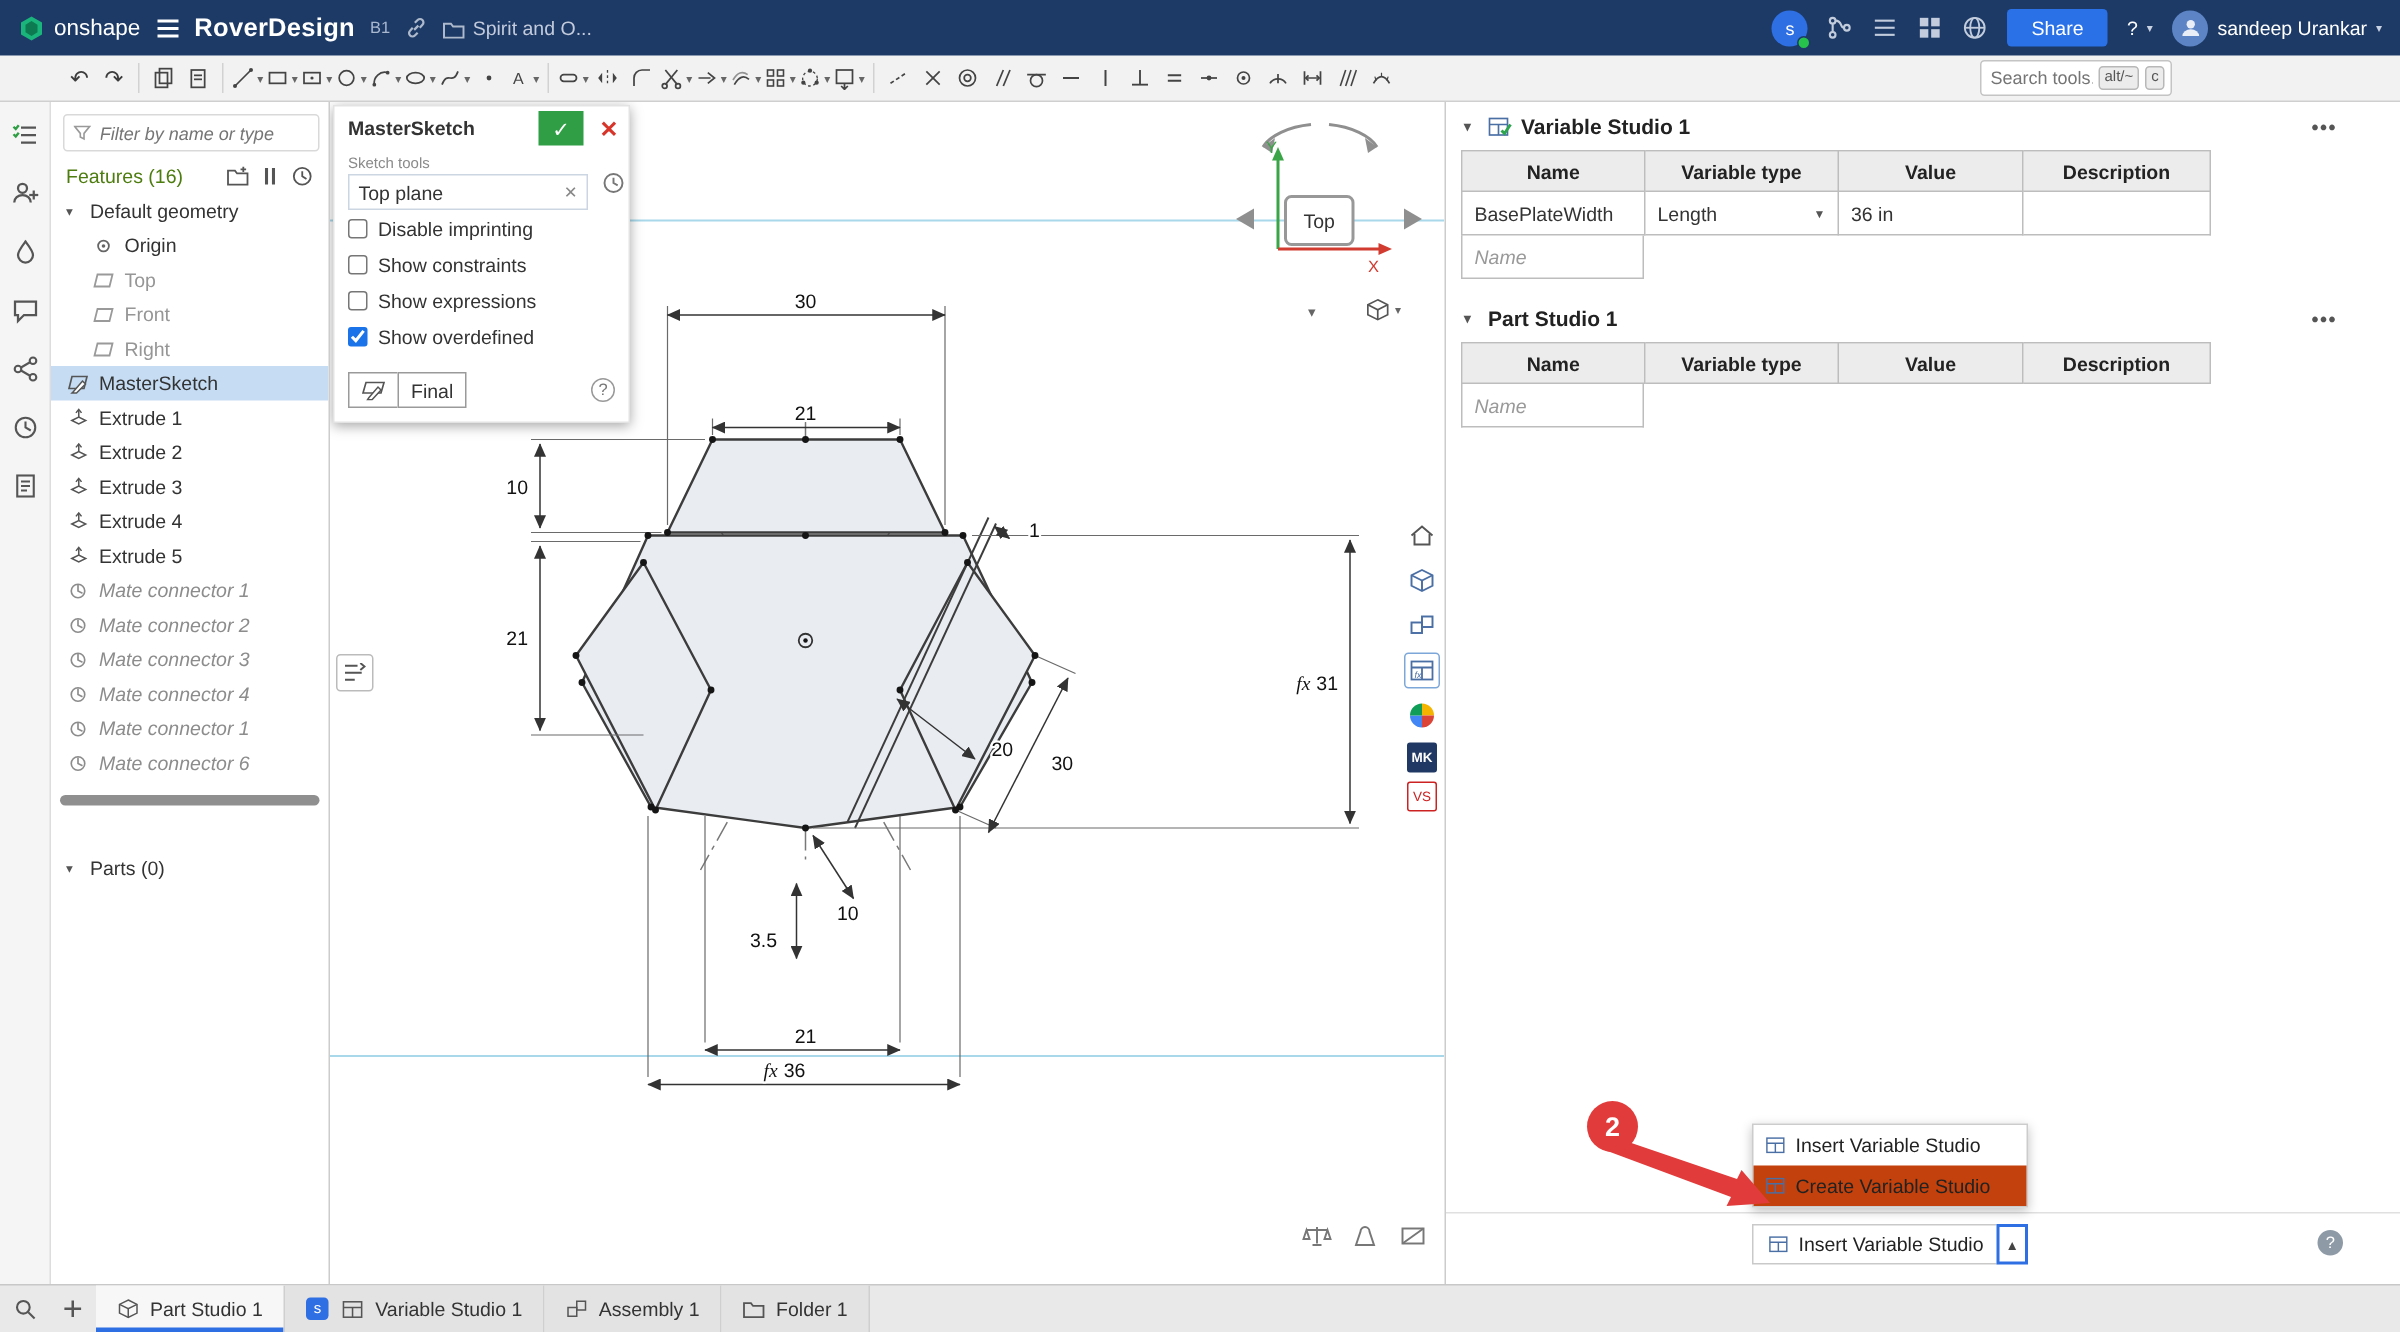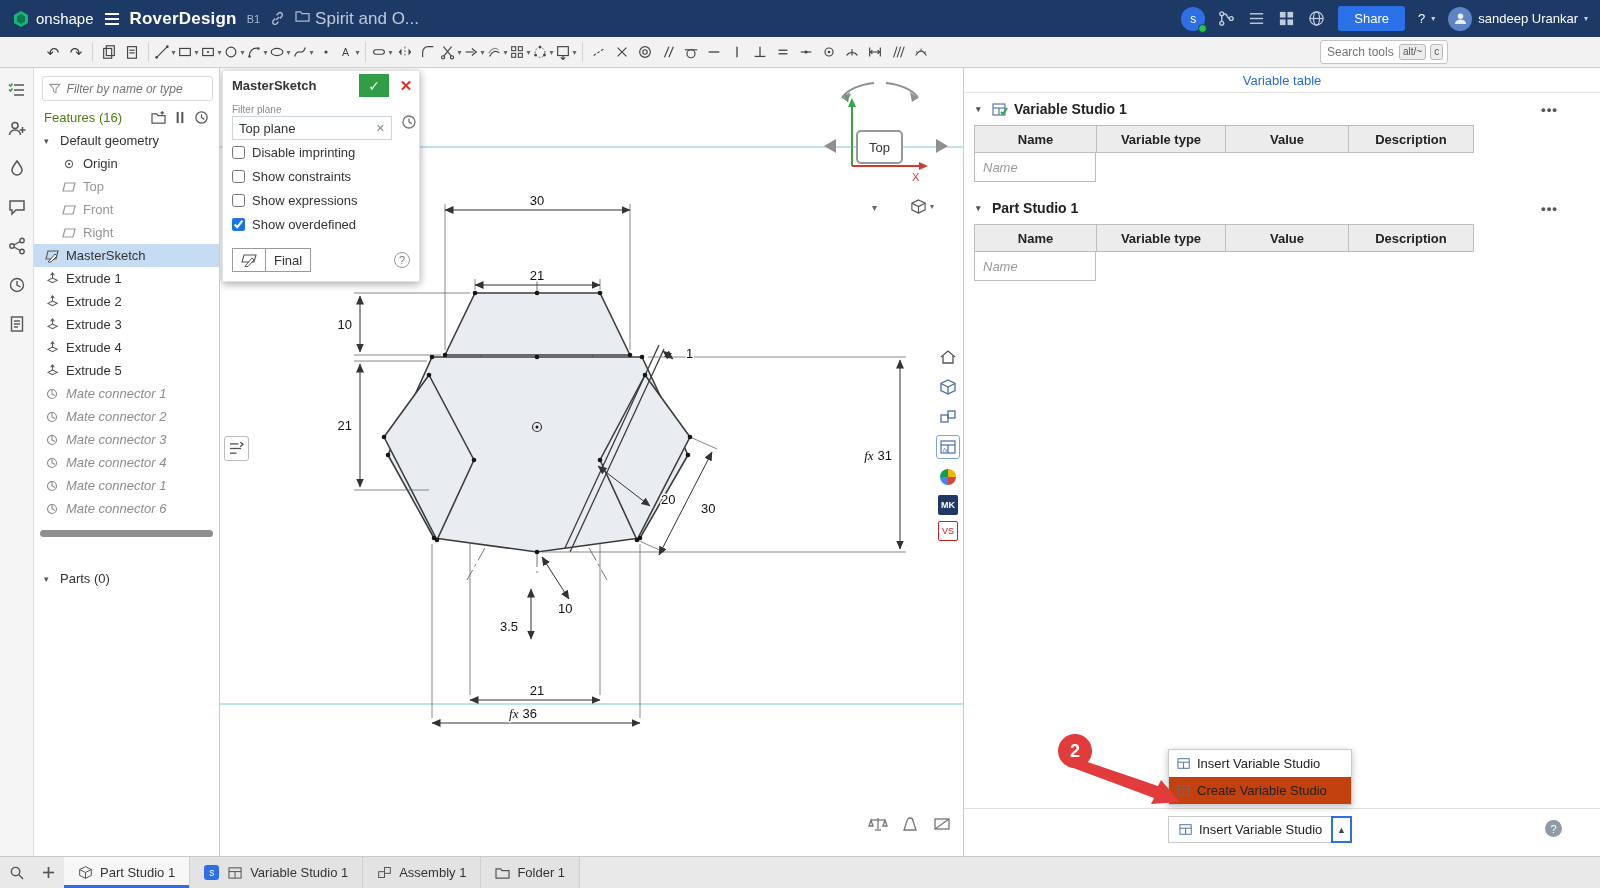--- a/index.html
+++ b/index.html
@@ -6,21 +6,21 @@
   html,body{width:1600px;height:888px;overflow:hidden}
   body{font-family:"Liberation Sans",sans-serif;font-size:13px;color:#333;background:#fff;position:relative}
   button{font-family:inherit;border:none;background:none;padding:0;cursor:pointer;color:inherit}
   svg{display:block}
 
   
   .header{position:absolute;top:0;left:0;right:0;height:37px;background:#1d3a66;display:flex;align-items:center;gap:10px;padding:0 12px;color:#fff;z-index:20}
   .logo{display:flex;align-items:center;gap:6px;font-size:15px}
   .doc-title{font-size:17px;font-weight:bold;letter-spacing:.2px}
   .ver{font-size:11px;color:#a9b7cf}
-  .crumb{display:flex;align-items:flex-start;gap:5px;color:#c2cadb;font-size:17px}
+  .crumb{display:flex;align-items:flex-end;gap:5px;color:#c2cadb;font-size:13px}
   .hdr-right{margin-left:auto;display:flex;align-items:center;gap:13px}
   .share-btn{background:#2a71e8;color:#fff;height:25px;padding:0 16px;border-radius:3px;font-size:13px}
   .avatar{width:24px;height:24px;border-radius:50%;background:#2f6fe4;color:#fff;display:flex;align-items:center;justify-content:center;font-size:12px;position:relative;flex:none}
   .avatar.light{background:#5d85c6}
   .pdot{position:absolute;right:-2px;bottom:-2px;width:9px;height:9px;background:#27c24c;border-radius:50%;border:1.5px solid #1d3a66}
   .user{display:flex;align-items:center;gap:6px;font-size:13px}
   .hcar{font-size:8px;color:#c9d2e2}
   .hicon{opacity:.85}
 
   
@@ -911,21 +911,21 @@
     <span class="car">▾</span>
   </div>
 
   <div class="sdlg">
     <div class="sdlg-head">
       <span class="sdlg-title">MasterSketch</span>
       <button class="okbtn">✓</button>
       <button class="xbtn">✕</button>
     </div>
     <div class="sdlg-body">
-      <div class="slab">Filter plane</div>
+      <div class="slab">Sketch tools</div>
       <div class="sfld">
         <span>Top plane</span>
         <button class="clr">✕</button>
       </div>
       <button class="histbtn">
           <svg width="16" height="16" viewBox="0 0 16 16">
             <g fill="none" stroke="#777" stroke-width="1.3">
               <circle cx="8" cy="8" r="6"></circle>
               <path d="M8,4.5 L8,8 L10.8,9.6"></path>
             </g>
@@ -1042,33 +1042,69 @@
           <g fill="none" stroke="#777" stroke-width="1.3">
             <rect x="3" y="3" width="14" height="10"></rect>
             <line x1="3" y1="13" x2="17" y2="3"></line>
           </g>
         </svg>
       </button>
   </div>
 </div>
 
 <div class="rpanel">
-  <div class="vt-title">Variable table</div>
 
   <div class="vsec">
     <span class="tcaret">▾</span>
     <svg width="16" height="15" viewBox="0 0 16 15">
         <g fill="none" stroke="#4a6fa5" stroke-width="1.1">
           <rect x="1" y="2" width="12" height="11"></rect>
           <line x1="1" y1="6" x2="13" y2="6"></line>
           <line x1="7" y1="6" x2="7" y2="13"></line>
         </g>
         <path d="M9,10 L11,12 L15,6" fill="none" stroke="#2da44e" stroke-width="2"></path>
       </svg>
     <span>Variable Studio 1</span>
+    <button class="dots">•••</button>
+  </div>
+
+  <table class="vtable">
+    <colgroup>
+        <col style="width:122px">
+        <col style="width:129px">
+        <col style="width:123px">
+        <col style="width:125px">
+      </colgroup>
+    <tbody>
+        <tr>
+      <th>Name</th>
+      <th>Variable type</th>
+      <th>Value</th>
+      <th>Description</th>
+    </tr>
+    <tr>
+      <td>BasePlateWidth</td>
+      <td>
+            <span class="tcell">
+              <span>Length</span>
+              <span class="tcar">▼</span>
+            </span>
+          </td>
+      <td>36 in</td>
+      <td></td>
+    </tr>
+  </tbody>
+    </table>
+  <div class="ph-cell">Name</div>
+
+  <div class="vgap"></div>
+
+  <div class="vsec">
+    <span class="tcaret">▾</span>
+    <span>Part Studio 1</span>
     <button class="dots">•••</button>
   </div>
 
   <table class="vtable">
     <colgroup>
         <col style="width:122px">
         <col style="width:129px">
         <col style="width:123px">
         <col style="width:125px">
       </colgroup>
@@ -1076,46 +1112,20 @@
         <tr>
       <th>Name</th>
       <th>Variable type</th>
       <th>Value</th>
       <th>Description</th>
     </tr>
   </tbody>
     </table>
   <div class="ph-cell">Name</div>
 
-  <div class="vgap"></div>
-
-  <div class="vsec">
-    <span class="tcaret">▾</span>
-    <span>Part Studio 1</span>
-    <button class="dots">•••</button>
-  </div>
-
-  <table class="vtable">
-    <colgroup>
-        <col style="width:122px">
-        <col style="width:129px">
-        <col style="width:123px">
-        <col style="width:125px">
-      </colgroup>
-    <tbody>
-        <tr>
-      <th>Name</th>
-      <th>Variable type</th>
-      <th>Value</th>
-      <th>Description</th>
-    </tr>
-  </tbody>
-    </table>
-  <div class="ph-cell">Name</div>
-
   <div class="badge2">2</div>
   <svg class="ann-arrow" viewBox="0 0 122 54">
       <polygon points="2,0 90,30 93,24 112,46 83,48 86,42 0,10" fill="#e23b3b"></polygon>
     </svg>
 
   <div class="vmenu">
     <div class="vmi">
       <svg width="14" height="13" viewBox="0 0 16 15">
           <g fill="none" stroke="#4a6fa5" stroke-width="1.1">
             <rect x="1" y="2" width="13" height="11"></rect>

